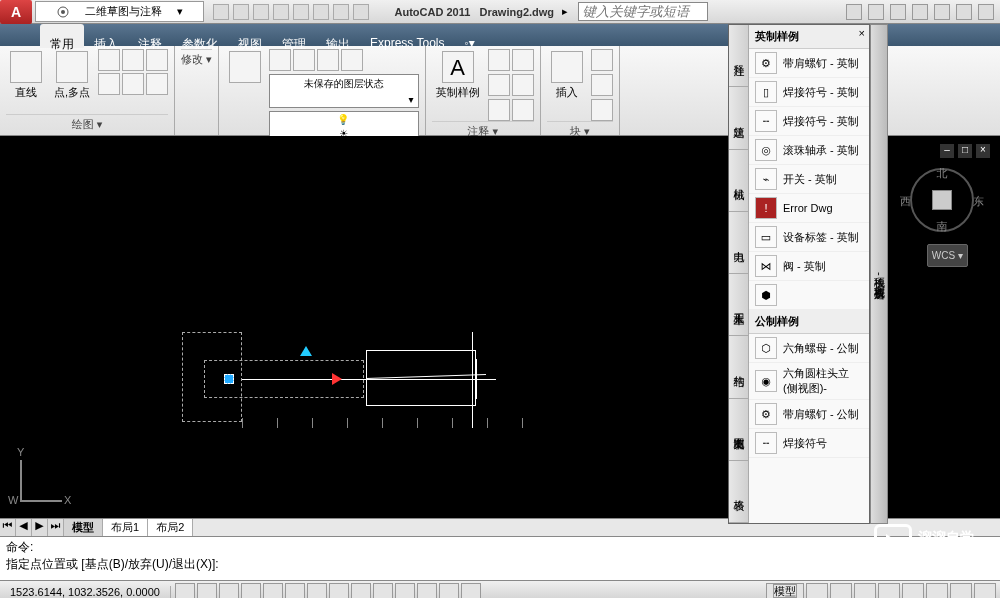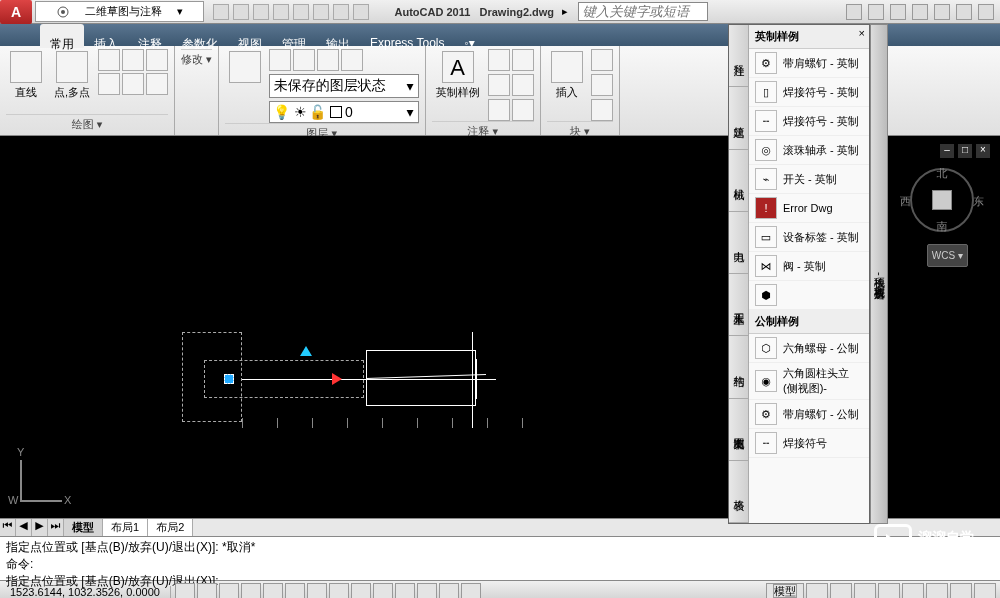--- a/index.html
+++ b/index.html
@@ -18,21 +18,21 @@
 .ribbon-tabs .tab.active { background:#f0f0f0; color:#000; border-radius:3px 3px 0 0;}
 .ribbon { height: 90px; background:linear-gradient(#f8f8f8,#e0e0e0); display:flex; border-bottom:1px solid #888;}
 .panel { border-right:1px solid #aaa; padding:3px 6px; display:flex; flex-direction:column; position:relative;}
 .panel .content { flex:1; display:flex; gap:4px; align-items:flex-start;}
 .panel .label { font-size:11px; text-align:center; color:#444; padding-top:2px; border-top:1px solid #ccc;}
 .bigbtn { display:flex; flex-direction:column; align-items:center; gap:2px; font-size:11px; padding:2px 4px;}
 .bigbtn .ico { width:32px;height:32px;border:1px solid #aaa;background:#f4f4f4;}
 .smgrid { display:grid; grid-template-columns:repeat(3,22px); gap:2px;}
 .smgrid span, .smrow span { width:22px;height:22px;border:1px solid #aaa;background:#f4f4f4;}
 .smrow { display:flex; gap:2px;}
-.layercombo { background:#fff;border:1px solid #888;font-size:14px;padding:2px 4px;width:150px;display:flex;align-items:center;gap:3px;}
+.layercombo { background:#fff;border:1px solid #888;font-size:10px;padding:2px 4px;width:150px;display:flex;align-items:center;gap:3px;flex-direction:column;}
 .canvas-area { position:relative; height: 382px; background:#000; }
 .viewport-cube { position:absolute; right:10px; top:8px; width:130px; height:120px;}
 .viewport-cube .bar { position:absolute;top:0;right:0;display:flex;gap:4px;}
 .viewport-cube .bar span{width:14px;height:14px;background:#333;color:#fff;font-size:10px;text-align:center;}
 .compass { position:absolute; top:24px; right:16px; width:64px; height:64px; border:2px solid #555; border-radius:50%; display:flex; align-items:center; justify-content:center;}
 .compass::before{content:'';position:absolute;width:18px;height:18px;background:#ccc;border:1px solid #888;}
 .compass .dir{position:absolute;color:#888;font-size:11px;}
 .compass .n{top:-4px;} .compass .s{bottom:-4px;} .compass .e{right:-12px;top:24px;} .compass .w{left:-12px;top:24px;}
 .wcs-btn{position:absolute;top:100px;right:22px;background:#444;color:#ccc;font-size:10px;padding:5px 4px;border-radius:2px;border:1px solid #666;}
 .ucs { position:absolute; left:20px; bottom:16px; }
@@ -283,21 +283,20 @@
   <div class="arr">⏮</div>
   <div class="arr">◀</div>
   <div class="arr">▶</div>
   <div class="arr">⏭</div>
   <div class="mt active">模型</div>
   <div class="mt">布局1</div>
   <div class="mt">布局2</div>
 </div>
 
 <div class="cmdline">
-  <div class="row">指定点位置或 [基点(B)/放弃(U)/退出(X)]: *取消*</div>
   <div class="row">命令:</div>
   <div class="row">指定点位置或 [基点(B)/放弃(U)/退出(X)]:</div>
 </div>
 
 <div class="statusbar">
   <div class="coords">1523.6144, 1032.3526, 0.0000</div>
   <div class="btns">
     <span></span>
       <span></span>
       <span></span>

